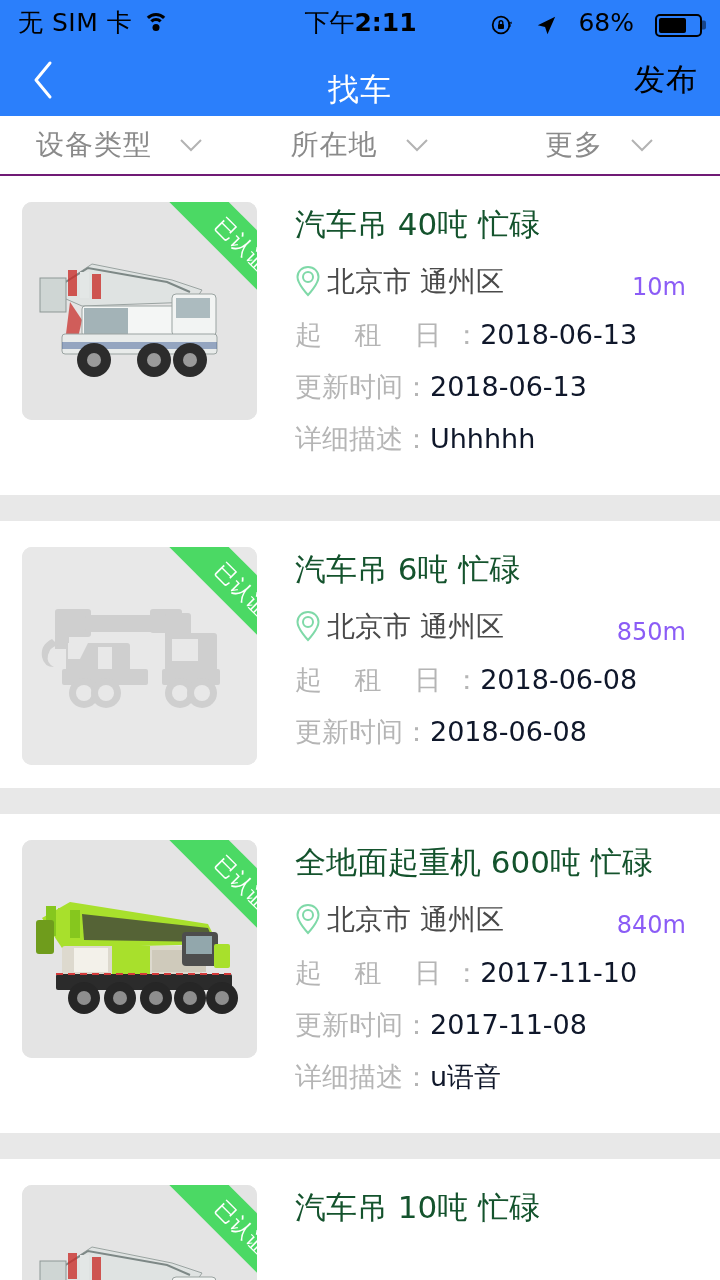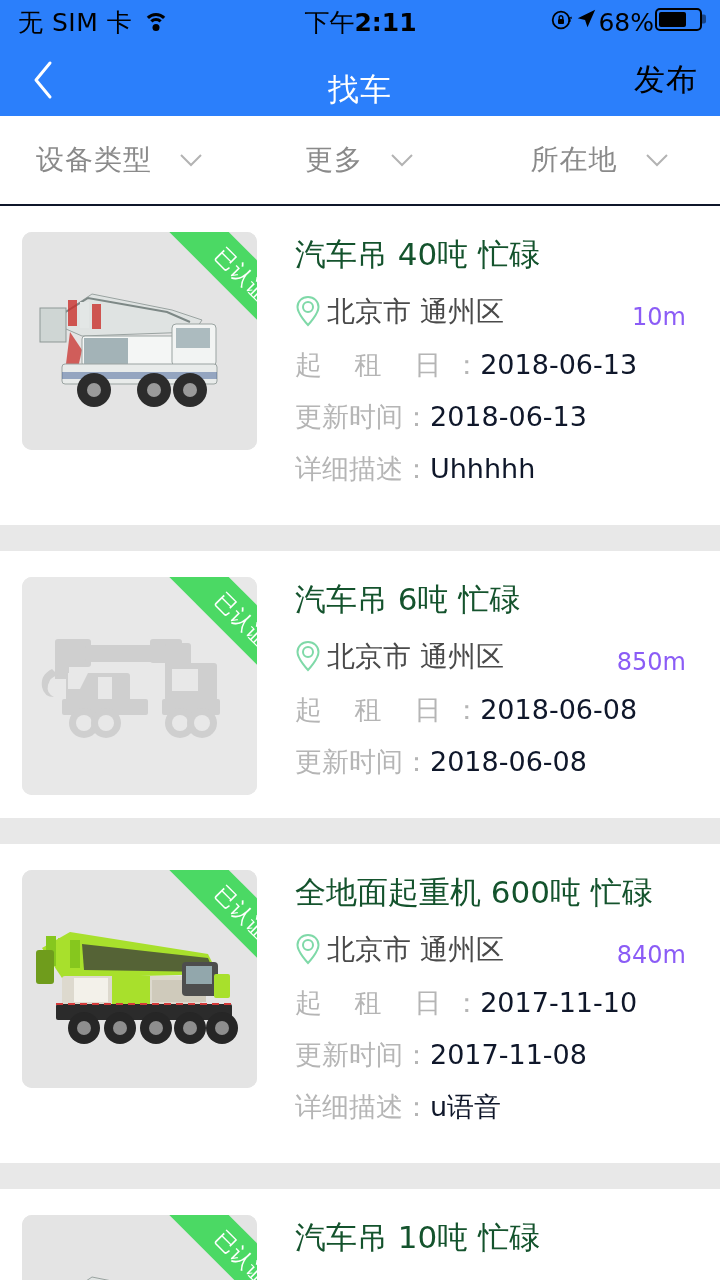--- a/index.html
+++ b/index.html
@@ -28,21 +28,21 @@
                 border-radius: 50% 50% 0 0 / 100% 100% 0 0; left: 50%; transform: translateX(-50%); }
   .wifi-ico i:nth-child(1) { width: 26px; height: 13px; top: 1px; }
   .wifi-ico i:nth-child(2) { width: 16px; height: 8px;  top: 6px; }
   .wifi-ico i:nth-child(3) { width: 7px;  height: 7px;  top: 12px; border-radius: 50%;
                              background: #000; border: none; }
   .sb-center {
     position: absolute; left: 1px; right: 0; text-align: center;
     font-size: 25px; font-weight: 600; pointer-events: none;
   }
   .sb-center .ampm { font-weight: 400; }
-  .sb-right { margin-left: auto; display: flex; align-items: flex-start; gap: 1px; z-index: 2; }
+  .sb-right { margin-left: auto; display: flex; align-items: flex-end; gap: 21px; z-index: 2; }
   .rot-lock { width: 24px; height: 24px; }
   .loc-arrow { width: 22px; height: 22px; }
   .batt-pct { font-size: 25px; }
   .batt {
     width: 47px; height: 23px; border: 2px solid #000; border-radius: 5px;
     position: relative; display: flex; align-items: center; padding: 2px;
   }
   .batt:after {
     content: ""; position: absolute; right: -6px; top: 50%; transform: translateY(-50%);
     width: 4px; height: 9px; background: #000; border-radius: 0 2px 2px 0; opacity: .45;
@@ -60,23 +60,23 @@
   .nav-title {
     position: absolute; left: 0; right: 0; text-align: center;
     color: #fff; font-size: 31px; letter-spacing: 1px; pointer-events: none; margin-top: 20px;
   }
   .nav-action {
     margin-left: auto; color: #000000; font-size: 31px; letter-spacing: 1px; z-index: 2;
   }
 
   
   .filter-bar {
-    height: 90px; background: #fff;
+    height: 60px; background: #fff;
     display: flex; align-items: center;
-    border-bottom: 2px solid #0f172a;
+    border-bottom: 2px solid #701a75;
   }
   .filter-item {
     flex: 1; display: flex; align-items: center; justify-content: center; gap: 26px;
   }
   .filter-label { color: #8a8a8a; font-size: 28px; letter-spacing: 1px; }
   .chev { display: block; }
 
   
   .list { background: #e8e8e8; }
   .gap { height: 26px; background: #e8e8e8; }
@@ -169,27 +169,27 @@
 </div>
 
 <div class="filter-bar">
   <div class="filter-item">
     <span class="filter-label">设备类型</span>
     <svg class="chev" width="26" height="16" viewBox="0 0 26 16">
       <path d="M3 3 L13 13 L23 3" fill="none" stroke="#b3b3b3" stroke-width="2"></path>
     </svg>
   </div>
   <div class="filter-item">
-    <span class="filter-label">更多</span>
+    <span class="filter-label">所在地</span>
     <svg class="chev" width="26" height="16" viewBox="0 0 26 16">
       <path d="M3 3 L13 13 L23 3" fill="none" stroke="#b3b3b3" stroke-width="2"></path>
     </svg>
   </div>
   <div class="filter-item">
-    <span class="filter-label">所在地</span>
+    <span class="filter-label">更多</span>
     <svg class="chev" width="26" height="16" viewBox="0 0 26 16">
       <path d="M3 3 L13 13 L23 3" fill="none" stroke="#b3b3b3" stroke-width="2"></path>
     </svg>
   </div>
 </div>
 
 <div class="list" id="listing-list">
     <div class="card">
     <div class="thumb-wrap">
 

